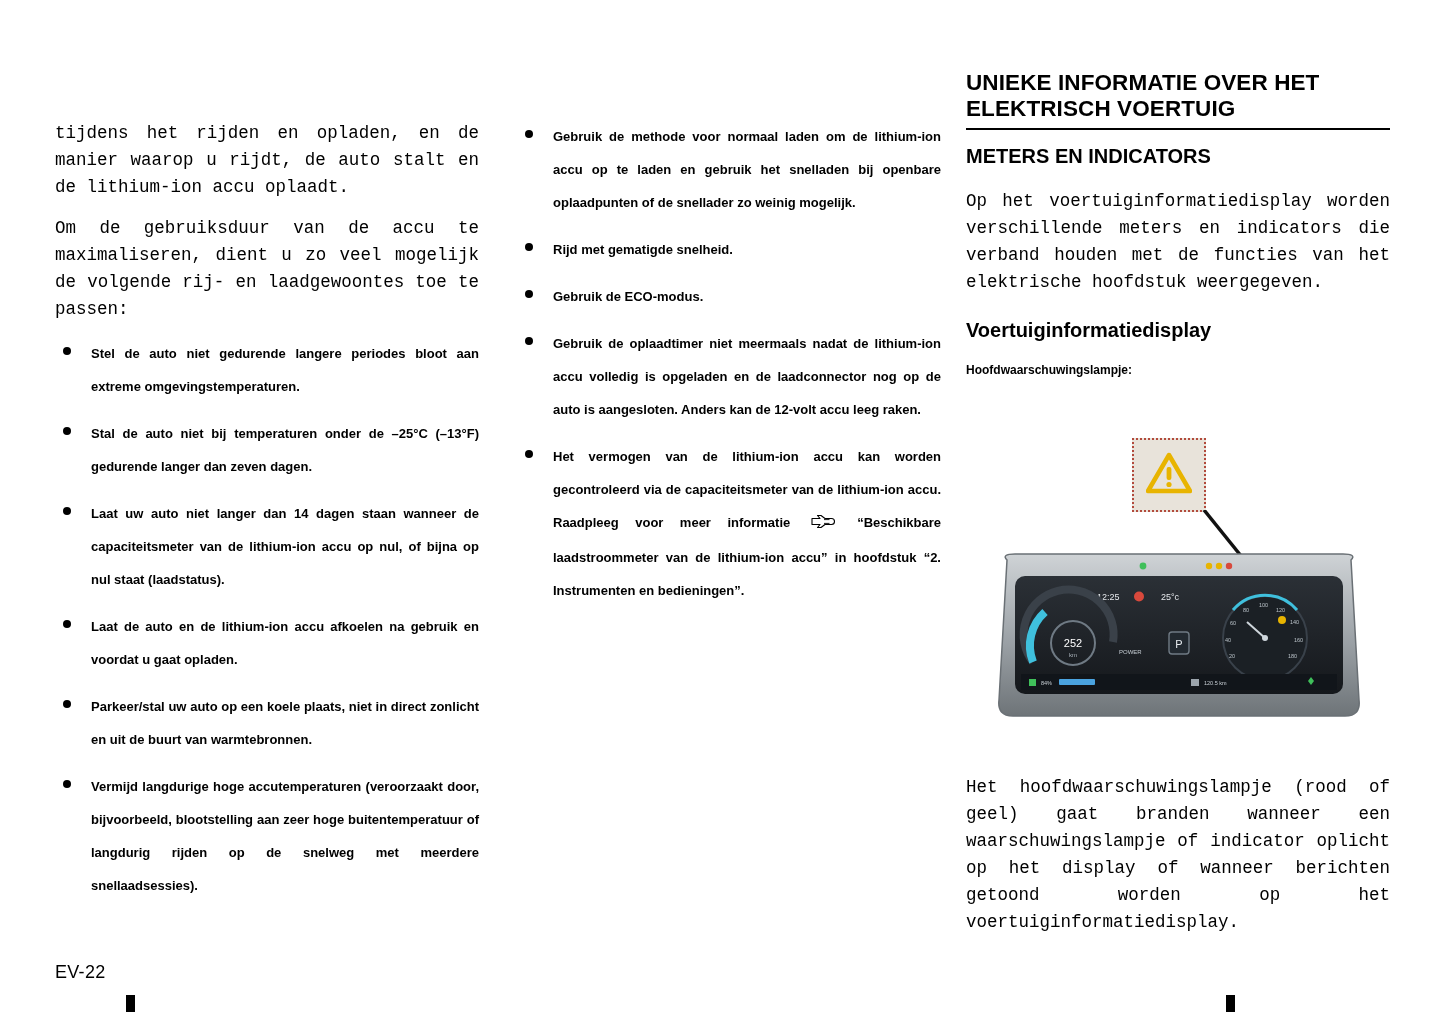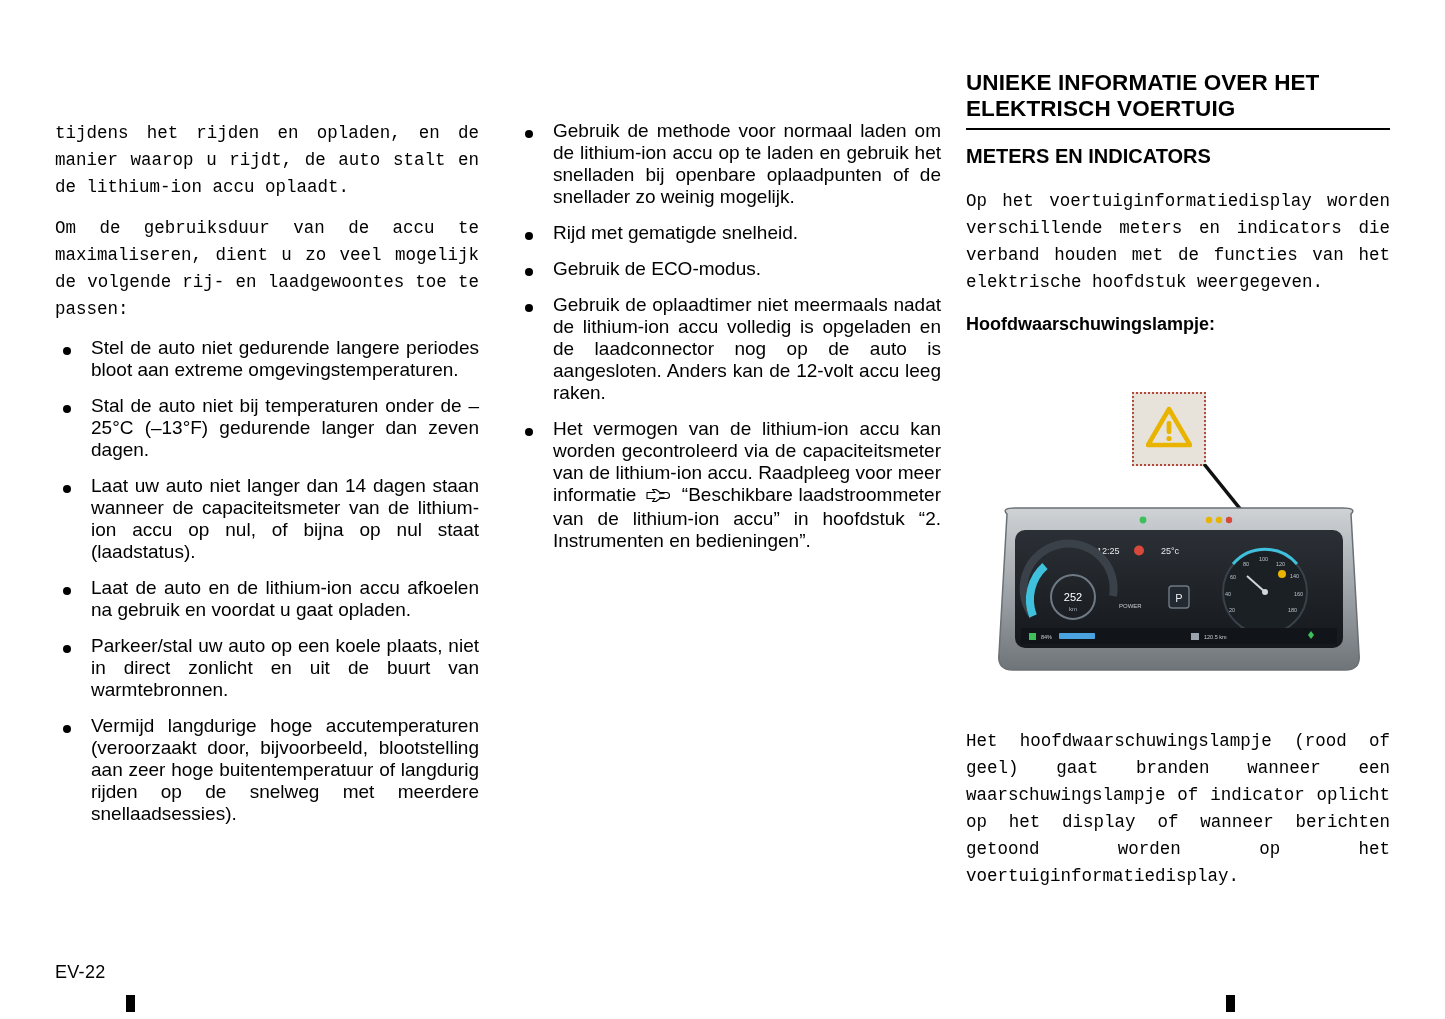--- a/index.html
+++ b/index.html
@@ -41,24 +41,25 @@
   
   ul {
     list-style: none;
     margin: 0;
     padding: 0;
   }
   li {
     position: relative;
     padding-left: 36px;
     margin-bottom: 14px;
-    font-size: 19px;
-    line-height: 22px;
+    font-size: 13px;
+    line-height: 33px;
     text-align: justify;
     text-justify: inter-word;
+    font-weight: bold;
   }
   li:last-child { margin-bottom: 0; }
   li::before {
     content: "";
     position: absolute;
     left: 8px;
     top: 10px;
     width: 8px;
     height: 8px;
     border-radius: 50%;
@@ -87,21 +88,21 @@
     margin: 0 0 20px 0;
     line-height: 24px;
   }
   h3.sub {
     font-size: 20px;
     font-weight: bold;
     margin: 22px 0 12px 0;
     line-height: 24px;
   }
   h4.subsub {
-    font-size: 18px;
+    font-size: 12px;
     font-weight: bold;
     margin: 16px 0 14px 0;
     line-height: 24px;
   }
 
   
   .figure {
     position: relative;
     width: 424px;
     height: 360px;
@@ -203,20 +204,21 @@
         <span>“Beschikbare laadstroommeter van de lithium-ion accu” in hoofdstuk “2. Instrumenten en bedieningen”.</span>
       </li>
     </ul>
   </div>
 
   <div class="col col-right">
     <div class="chapter-title">UNIEKE INFORMATIE OVER HET ELEKTRISCH VOERTUIG</div>
     <hr class="rule">
     <h2 class="section">METERS EN INDICATORS</h2>
     <p>Op het voertuiginformatiedisplay worden verschillende meters en indicators die verband houden met de functies van het elektrische hoofdstuk weergegeven.</p>
+    <h3 class="sub">Voertuiginformatiedisplay</h3>
     <h4 class="subsub">Hoofdwaarschuwingslampje:</h4>
 
     <div class="figure">
 
       <div class="warn-badge">
         <div class="warn-tri">
           <svg width="46" height="42" viewBox="0 0 46 42">
             <path d="M23 3 L44 39 H2 Z" fill="none" stroke="#e8b400" stroke-width="4.5" stroke-linejoin="round"></path>
             <rect x="20.6" y="15" width="4.8" height="13" rx="2" fill="#e8b400"></rect>
             <circle cx="23" cy="32.5" r="2.6" fill="#e8b400"></circle>

